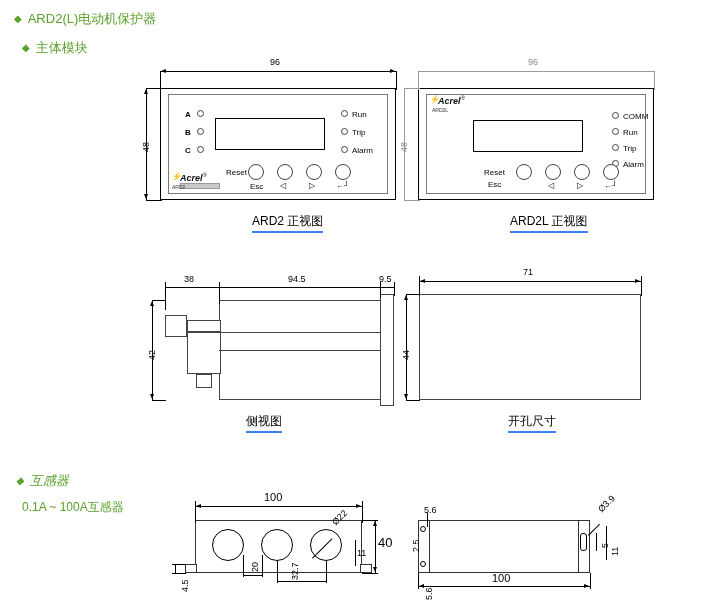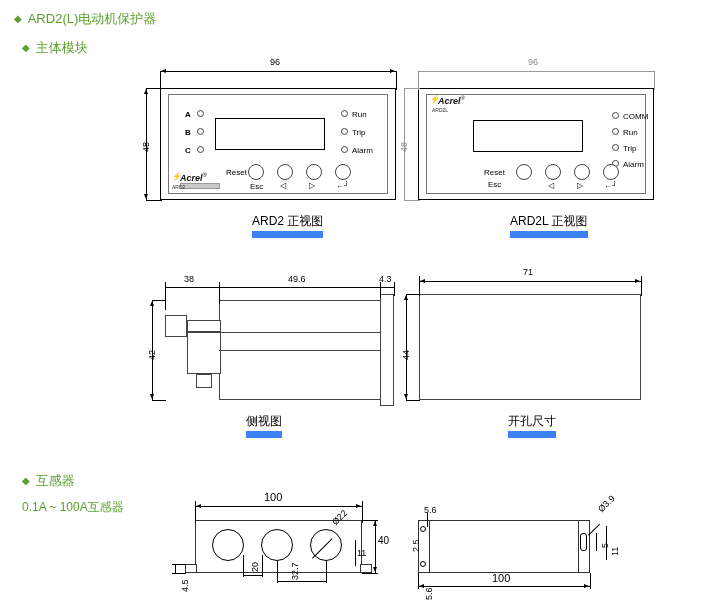--- a/index.html
+++ b/index.html
@@ -29,36 +29,36 @@
   }
   .heading .bullet {
     display: inline-block;
     margin-right: 6px;
     color: #5aa02c;
     font-size: 10px;
     transform: translateY(-1px);
   }
   .h-title { left: 14px; top: 10px; }
   .h-module { left: 22px; top: 39px; }
-  .h-ct { left: 22px; top: 472px; }
+  .h-ct { left: 16px; top: 472px; font-style: italic; }
   .h-ct-sub {
     position: absolute;
     left: 22px; top: 499px;
     font-size: 12px;
     color: #5aa02c;
     white-space: nowrap;
   }
 
   
   .caption {
     position: absolute;
     font-size: 12px;
     color: #000;
     white-space: nowrap;
-    border-bottom: 7px solid #3b82f6;
+    border-bottom: 2px solid #3b82f6;
     padding-bottom: 1px;
   }
   .panel {
     position: absolute;
     border: 1px solid #000;
     box-sizing: border-box;
     background: #fff;
   }
   .panel-thin {
     position: absolute;
@@ -296,22 +296,22 @@
   <div class="panel-thin" style="left:196px; top:374px; width:16px; height:14px; border-color:#444;"></div>
 
   <div class="dimline h" style="left:165px; top:287px; width:54px;"></div>
   <div class="dimline h" style="left:219px; top:287px; width:161px;"></div>
   <div class="dimline h" style="left:380px; top:287px; width:14px;"></div>
   <div class="dimline v" style="left:165px; top:282px; height:28px;"></div>
   <div class="dimline v" style="left:219px; top:282px; height:22px;"></div>
   <div class="dimline v" style="left:380px; top:282px; height:16px;"></div>
   <div class="dimline v" style="left:394px; top:282px; height:14px;"></div>
   <div class="dimtext" style="left:184px; top:274px;">38</div>
-  <div class="dimtext" style="left:288px; top:274px;">49.6</div>
-  <div class="dimtext" style="left:379px; top:274px;">4.3</div>
+  <div class="dimtext" style="left:288px; top:274px;">94.5</div>
+  <div class="dimtext" style="left:379px; top:274px;">9.5</div>
 
   <div class="dimline v" style="left:152px; top:300px; height:100px;"></div>
   <div class="arrowU" style="left:149.5px; top:301px;"></div>
   <div class="arrowD" style="left:149.5px; top:394px;"></div>
   <div class="dimline h" style="left:152px; top:300px; width:14px;"></div>
   <div class="dimline h" style="left:152px; top:400px; width:14px;"></div>
   <div class="dimtext rot" style="left:147px; top:360px;">42</div>
 
   <div class="caption" style="left:246px; top:413px;">侧视图</div>
 
@@ -348,21 +348,21 @@
   <div class="arrowR" style="left:356px; top:503.5px;"></div>
   <div class="dimline v" style="left:195px; top:501px; height:22px;"></div>
   <div class="dimline v" style="left:362px; top:501px; height:22px;"></div>
   <div class="dimtext" style="left:264px; top:491px; font-size:11px;">100</div>
 
   <div class="dimline v" style="left:375px; top:520px; height:53px;"></div>
   <div class="arrowU" style="left:372.5px; top:521px;"></div>
   <div class="arrowD" style="left:372.5px; top:567px;"></div>
   <div class="dimline h" style="left:362px; top:520px; width:16px;"></div>
   <div class="dimline h" style="left:362px; top:573px; width:16px;"></div>
-  <div class="dimtext" style="left:378px; top:535px; font-size:10px;">40</div>
+  <div class="dimtext" style="left:378px; top:535px; font-size:13px;">40</div>
 
   <div class="dimline v" style="left:355px; top:540px; height:26px;"></div>
   <div class="dimtext" style="left:357px; top:548px;">11</div>
 
   <div class="dimtext rot" style="left:250px; top:572px;">20</div>
   <div class="dimline v" style="left:243px; top:555px; height:22px;"></div>
   <div class="dimline v" style="left:262px; top:555px; height:22px;"></div>
   <div class="dimline h" style="left:243px; top:575px; width:20px;"></div>
 
   <div class="dimtext rot" style="left:290px; top:580px;">32.7</div>

